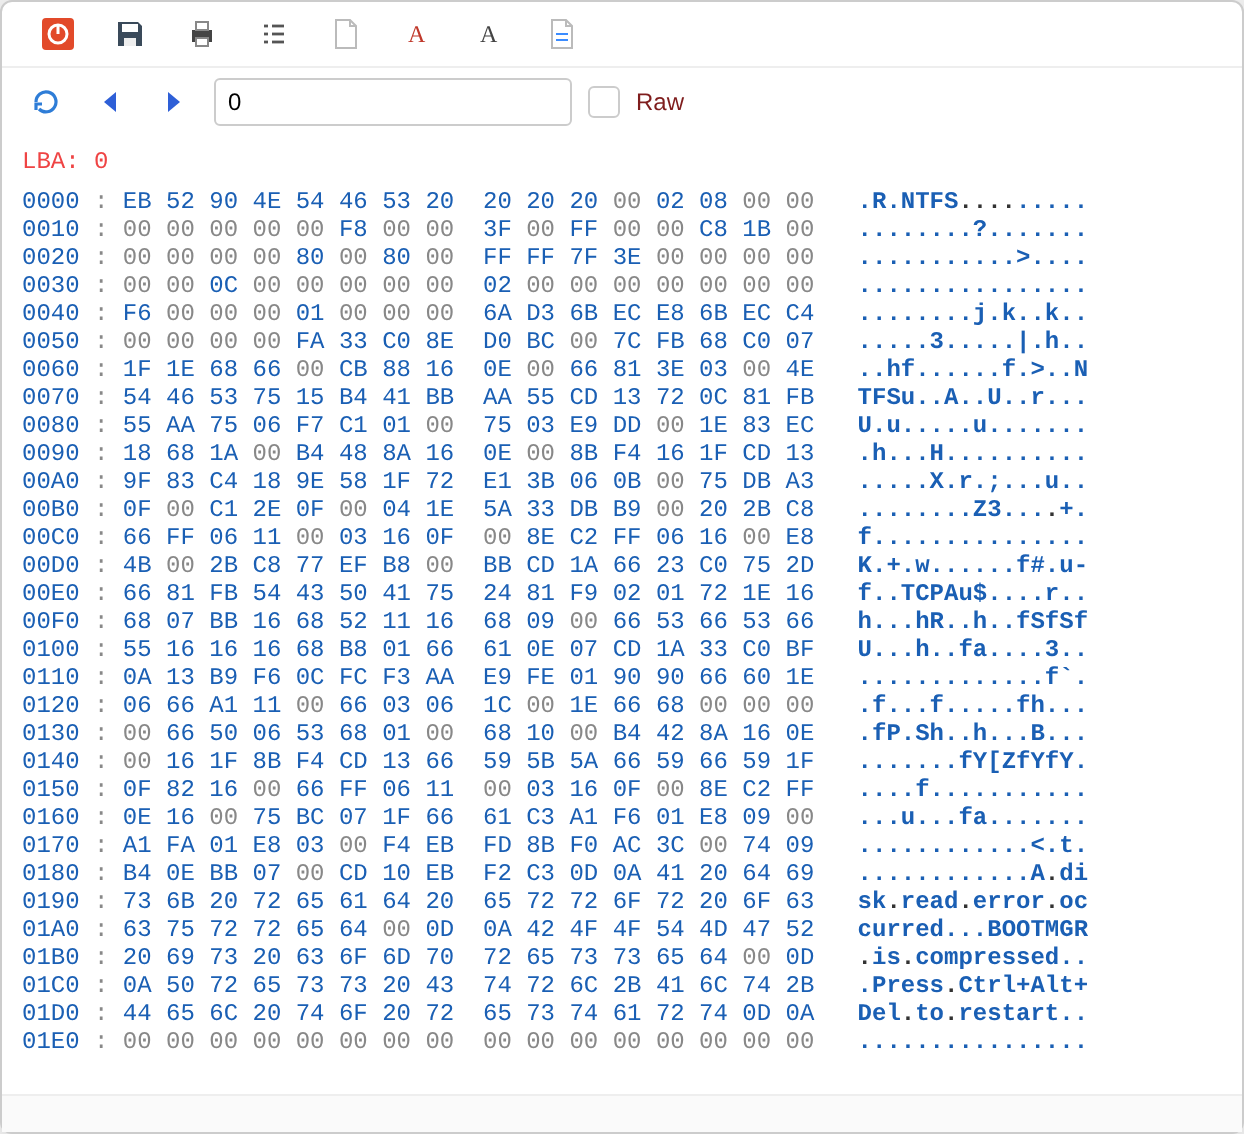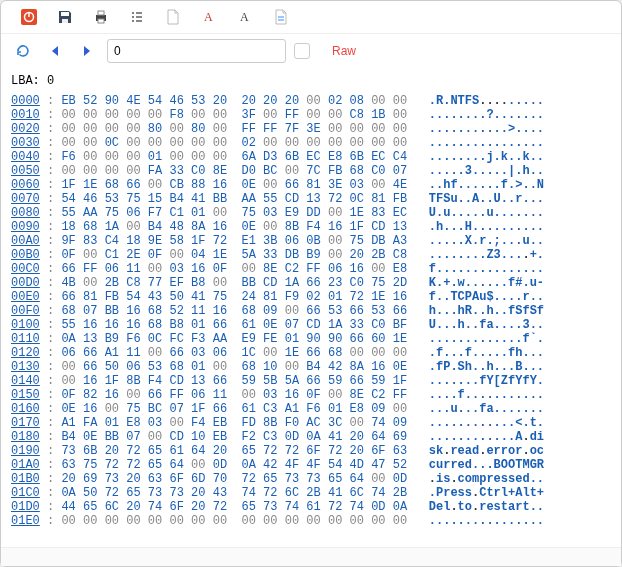--- a/index.html
+++ b/index.html
@@ -10,29 +10,29 @@
   .winbtns{display:flex;}
   .winbtn{width:45px;height:30px;display:flex;align-items:center;justify-content:center;}
   .winbtn svg{stroke:#000;stroke-width:1;}
   .toolbar{height:32px;display:flex;align-items:center;padding:0 10px;border-bottom:1px solid #eee;}
   .tbtn{width:36px;height:28px;display:flex;align-items:center;justify-content:center;}
   .navbar{height:34px;display:flex;align-items:center;padding:0 10px;gap:8px;}
   .navbtn{width:24px;height:24px;display:flex;align-items:center;justify-content:center;}
   .addr{flex:0 0 165px;height:22px;border:1px solid #ccc;border-radius:3px;padding:0 6px;font-size:12px;}
   .chk{width:14px;height:14px;border:1px solid #ccc;border-radius:3px;background:#fff;display:inline-block;}
   .content{flex:1;overflow:auto;padding:6px 10px 4px 10px;font-family:Consolas,"Courier New",monospace;font-size:12px;line-height:14px;color:#333;}
-  .lba{color:#000000;margin-bottom:6px;}
+  .lba{color:#ef4444;margin-bottom:6px;}
   .hexrow{white-space:pre;}
-  .offset{color:#1a5fb4;text-decoration:underline;}
+  .offset{color:#1a5fb4;}
   .nz{color:#1a5fb4;}
   .zz{color:#888;}
   .ascii{color:#333;font-weight:bold;}
   .ascii .ch{color:#1a5fb4;}
   .statusbar{height:18px;border-top:1px solid #eee;background:#fafafa;}
-  .raw-label{font-size:12px;color:#ef4444;margin-left:14px;}
+  .raw-label{font-size:12px;color:#7f1d1d;margin-left:0;}
 </style>
 </head>
 <body>
 
 <div class="window">
 
   <div class="toolbar">
     <div class="tbtn">
         <svg width="18" height="18">
           <rect x="1" y="1" width="16" height="16" rx="2" fill="#e24a2a"></rect>

